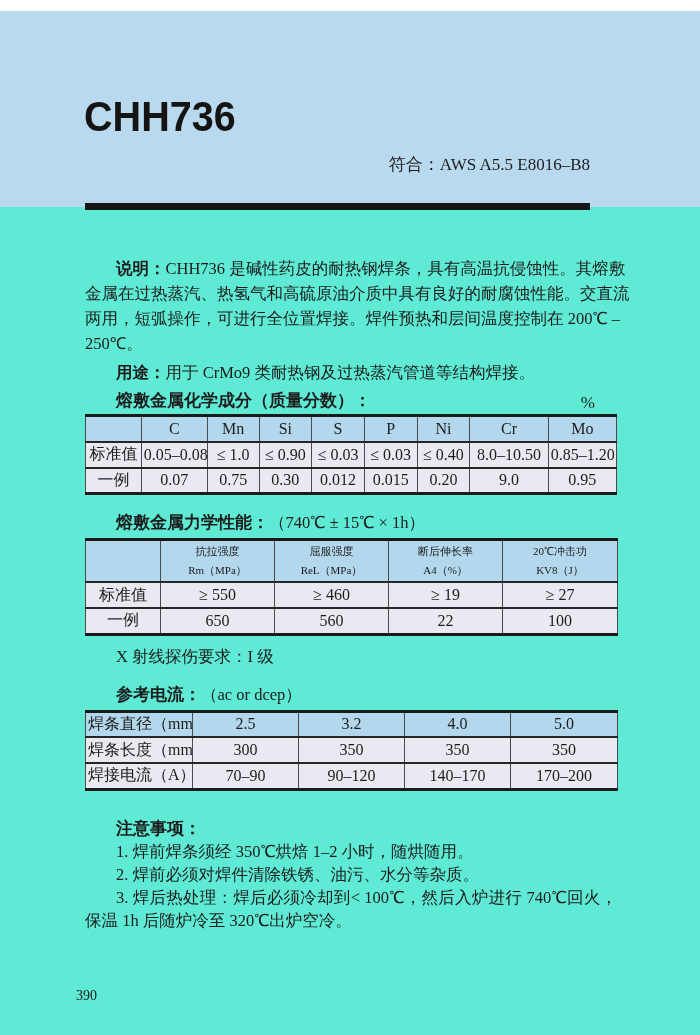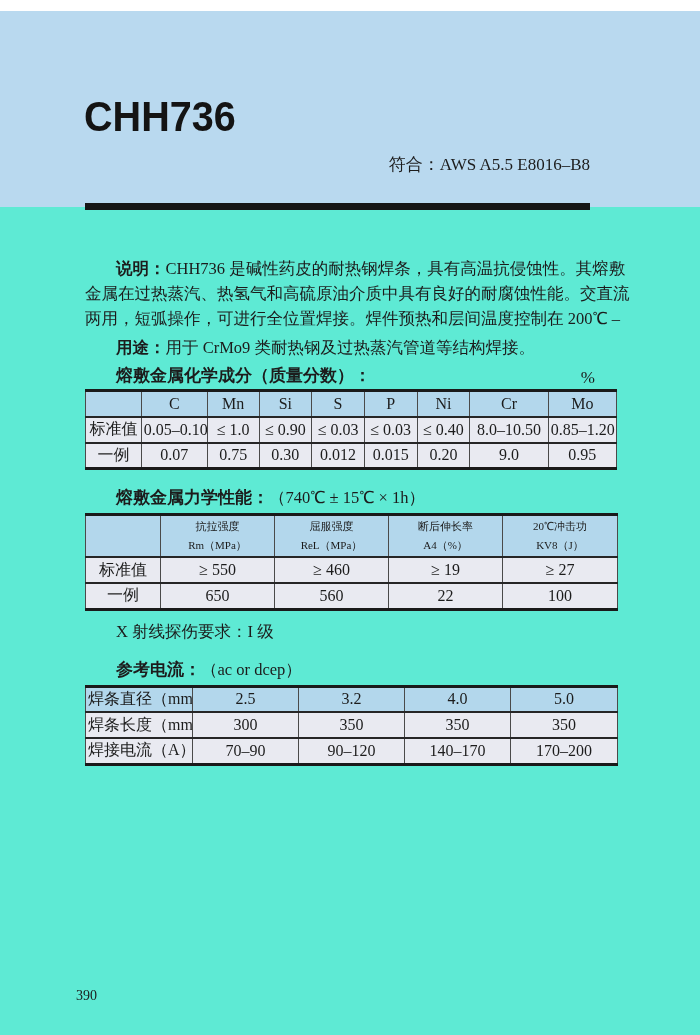--- a/index.html
+++ b/index.html
@@ -75,20 +75,21 @@
     </div>
   </header>
   <div class="rule"></div>
 
   <main class="content">
 
     <section class="intro">
       <div class="txtline indent"><span class="blabel">说明：</span><span>CHH736 是碱性药皮的耐热钢焊条，具有高温抗侵蚀性。其熔敷</span></div>
       <div class="txtline">金属在过热蒸汽、热氢气和高硫原油介质中具有良好的耐腐蚀性能。交直流</div>
       <div class="txtline">两用，短弧操作，可进行全位置焊接。焊件预热和层间温度控制在 200℃ –</div>
+      <div class="txtline">250℃。</div>
       <div class="txtline indent usage"><span class="blabel">用途：</span><span>用于 CrMo9 类耐热钢及过热蒸汽管道等结构焊接。</span></div>
     </section>
 
     <section class="chem-sec">
       <div class="title-row">
         <h2 class="sec-title">熔敷金属化学成分（质量分数）：</h2>
         <span class="unit">%</span>
       </div>
       <table class="tbl chem">
         <colgroup>
@@ -109,21 +110,21 @@
           <td>Mn</td>
           <td>Si</td>
           <td>S</td>
           <td>P</td>
           <td>Ni</td>
           <td>Cr</td>
           <td>Mo</td>
         </tr>
         <tr class="fill">
           <td>标准值</td>
-          <td>0.05–0.10</td>
+          <td>0.05–0.08</td>
           <td>≤ 1.0</td>
           <td>≤ 0.90</td>
           <td>≤ 0.03</td>
           <td>≤ 0.03</td>
           <td>≤ 0.40</td>
           <td>8.0–10.50</td>
           <td>0.85–1.20</td>
         </tr>
         <tr class="fill">
           <td>一例</td>
@@ -218,17 +219,23 @@
           <td>焊接电流（A）</td>
           <td>70–90</td>
           <td>90–120</td>
           <td>140–170</td>
           <td>170–200</td>
         </tr>
       </tbody>
         </table>
     </section>
 
+    <section class="notes">
+      <h2 class="sec-title">注意事项：</h2>
+      <p class="note-para">1. 焊前焊条须经 350℃烘焙 1–2 小时，随烘随用。</p>
+      <p class="note-para">2. 焊前必须对焊件清除铁锈、油污、水分等杂质。</p>
+      <p class="note-para">3. 焊后热处理：焊后必须冷却到&lt; 100℃，然后入炉进行 740℃回火，保温 1h 后随炉冷至 320℃出炉空冷。</p>
+    </section>
 
   </main>
 
   <div class="pageno">390</div>
 </div>
 
 </body></html>

